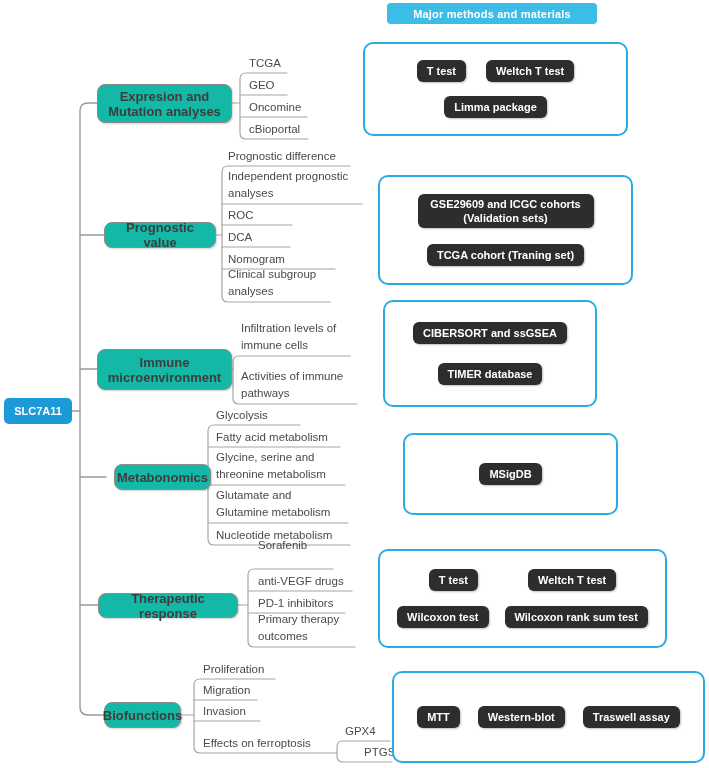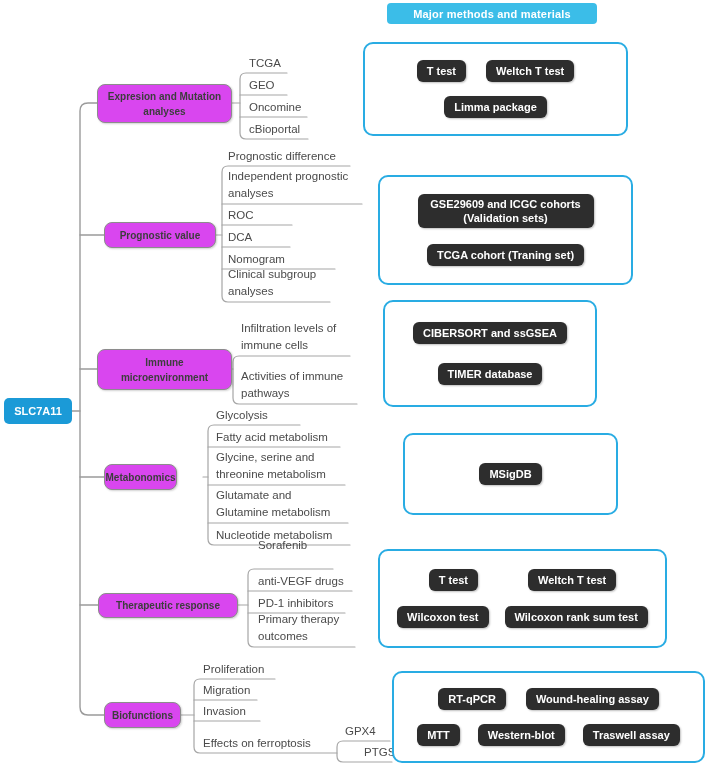--- a/index.html
+++ b/index.html
@@ -14,22 +14,22 @@
     border-radius:4px;display:flex;align-items:center;justify-content:center;
     letter-spacing:.2px;
   }
   
   .root-node{
     background:#1B9AD7;color:#ffffff;font-weight:700;font-size:11px;
     border-radius:5px;display:flex;align-items:center;justify-content:center;
   }
   
   .cat-box{
-    background:#d946ef;border:1px solid #8C8C8C;border-radius:8px;
-    color:#3D3D3D;font-weight:700;font-size:10px;line-height:15px;
+    background:#14b8a6;border:1px solid #8C8C8C;border-radius:8px;
+    color:#3D3D3D;font-weight:700;font-size:13px;line-height:15px;
     display:flex;align-items:center;justify-content:center;text-align:center;
     box-shadow:1px 1px 2px rgba(0,0,0,.18);padding:2px 6px;
   }
   
   .sub-label{
     color:#4A4A4A;font-size:11.5px;font-weight:500;line-height:17px;
     white-space:nowrap;
   }
   .sub-label.wrap{white-space:normal;}
   
@@ -96,21 +96,21 @@
   </g>
 </svg>
 
 <div class="abs header-pill" style="left:387px;top:3px;width:210px;height:21px;">Major methods and materials</div>
 
 <div class="abs root-node" style="left:4px;top:398px;width:68px;height:26px;">SLC7A11</div>
 
 <div class="abs cat-box" style="left:97px;top:84px;width:135px;height:39px;">Expresion and Mutation analyses</div>
 <div class="abs cat-box" style="left:104px;top:222px;width:112px;height:26px;">Prognostic value</div>
 <div class="abs cat-box" style="left:97px;top:349px;width:135px;height:41px;">Immune microenvironment</div>
-<div class="abs cat-box" style="left:104px;top:464px;width:73px;height:26px;">Metabonomics</div>
+<div class="abs cat-box" style="left:114px;top:464px;width:97px;height:26px;">Metabonomics</div>
 <div class="abs cat-box" style="left:98px;top:593px;width:140px;height:25px;">Therapeutic response</div>
 <div class="abs cat-box" style="left:104px;top:702px;width:77px;height:26px;">Biofunctions</div>
 
 <div class="abs sub-label" style="left:249px;top:55px;">TCGA</div>
 <div class="abs sub-label" style="left:249px;top:77px;">GEO</div>
 <div class="abs sub-label" style="left:249px;top:99px;">Oncomine</div>
 <div class="abs sub-label" style="left:249px;top:121px;">cBioportal</div>
 
 <div class="abs sub-label" style="left:228px;top:148px;">Prognostic difference</div>
 <div class="abs sub-label wrap" style="left:228px;top:168px;width:132px;">Independent prognostic analyses</div>
@@ -179,22 +179,18 @@
     <span class="pill">T test</span>
     <span class="pill">Weltch T test</span>
   </div>
   <div class="mrow" style="gap:16px;">
     <span class="pill">Wilcoxon test</span>
     <span class="pill">Wilcoxon rank sum test</span>
   </div>
 </div>
 
 <div class="abs mcontainer" style="left:392px;top:671px;width:313px;height:92px;">
-  <div class="mrow">
-    <span class="pill">RT-qPCR</span>
-    <span class="pill">Wound-healing assay</span>
-  </div>
   <div class="mrow" style="gap:18px;">
     <span class="pill">MTT</span>
     <span class="pill">Western-blot</span>
     <span class="pill">Traswell assay</span>
   </div>
 </div>
 
 </body></html>

